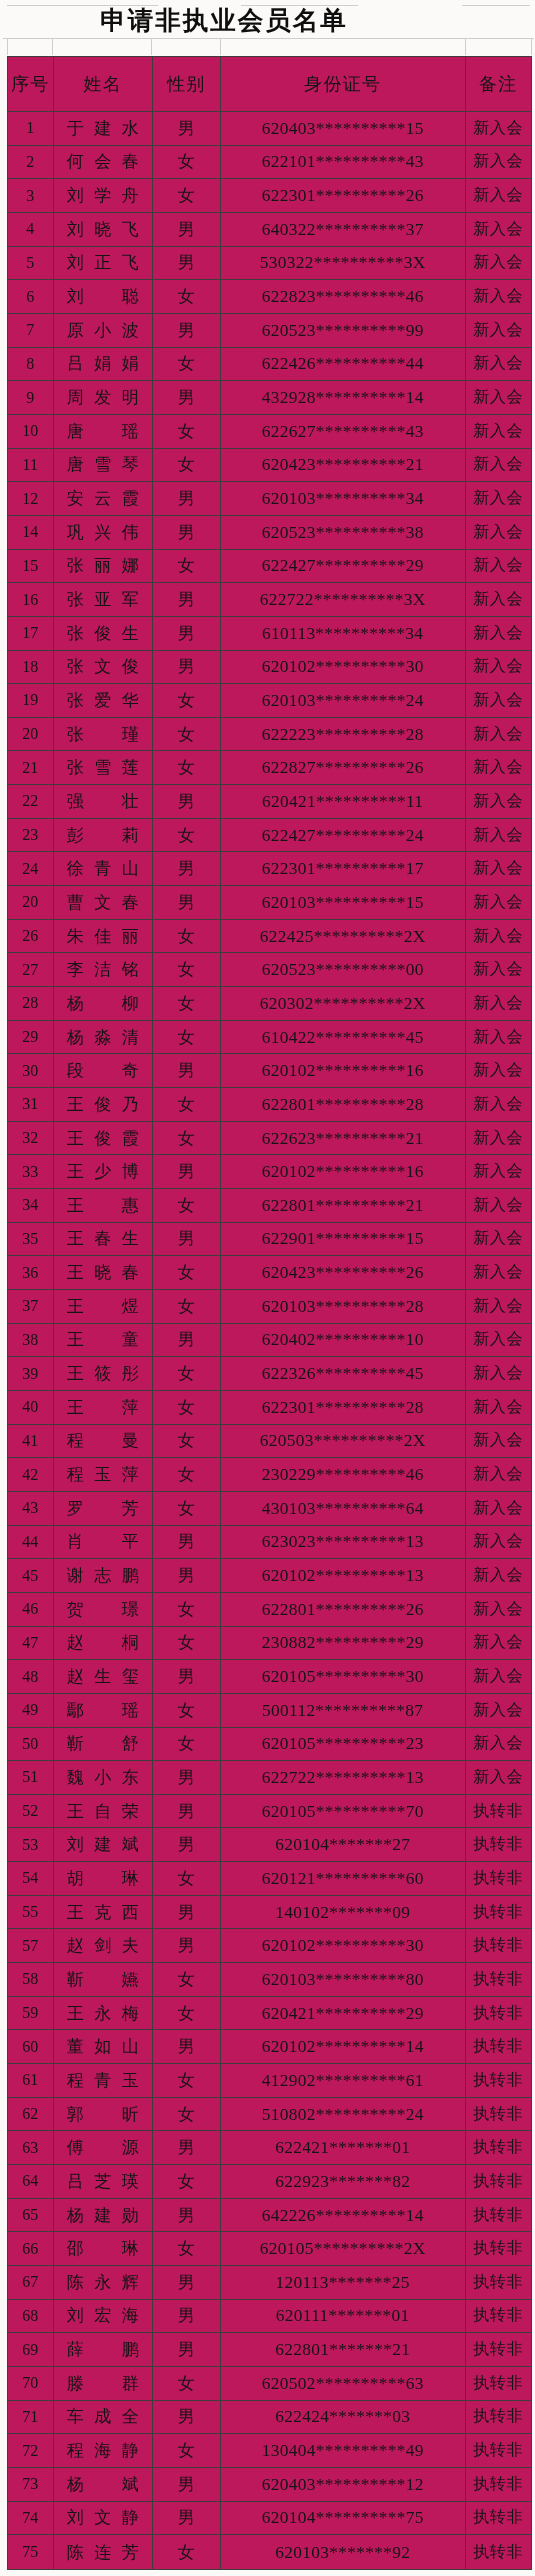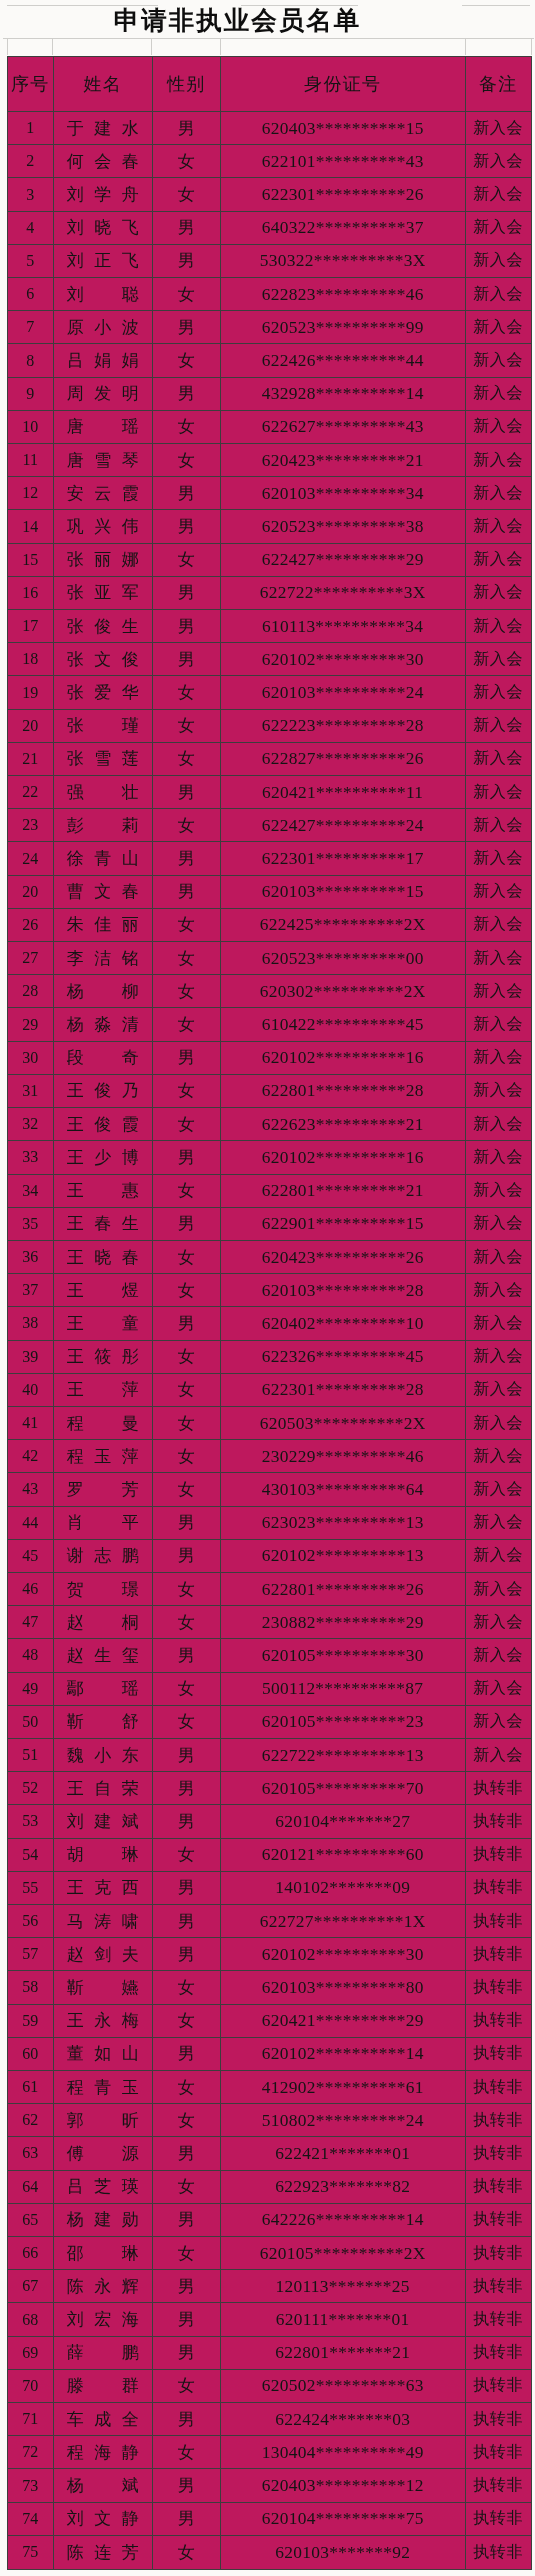--- a/index.html
+++ b/index.html
@@ -3,21 +3,21 @@
 <meta charset="utf-8">
 <style>
   html,body{margin:0;padding:0;}
   body{
     width:536px;height:2576px;
     background:#fbfaf8;
     font-family:"Liberation Serif", serif;
     color:#141414;
     overflow:hidden;
   }
-  .sheet{position:relative;width:448px;height:2576px;padding-left:27px;}
+  .sheet{position:relative;width:448px;height:2576px;}
 
   .page-title{
     position:absolute;top:3.3px;left:0;width:100%;height:35px;
     text-align:center;
     font-size:25.5px;line-height:35px;
     font-weight:700;
     letter-spacing:2px;
     color:#0e0e0e;
   }
 
@@ -471,27 +471,20 @@
           <td class="c-remark">执转非</td>
         </tr>
         <tr>
           <td class="c-seq">55</td>
           <td class="c-name"><span class="namebox">王克西</span></td>
           <td class="c-gender">男</td>
           <td class="c-id">140102*******09</td>
           <td class="c-remark">执转非</td>
         </tr>
         <tr>
-          <td class="c-seq">56</td>
-          <td class="c-name"><span class="namebox">马涛啸</span></td>
-          <td class="c-gender">男</td>
-          <td class="c-id">622727**********1X</td>
-          <td class="c-remark">执转非</td>
-        </tr>
-        <tr>
           <td class="c-seq">57</td>
           <td class="c-name"><span class="namebox">赵剑夫</span></td>
           <td class="c-gender">男</td>
           <td class="c-id">620102**********30</td>
           <td class="c-remark">执转非</td>
         </tr>
         <tr>
           <td class="c-seq">58</td>
           <td class="c-name"><span class="namebox">靳嬿</span></td>
           <td class="c-gender">女</td>

